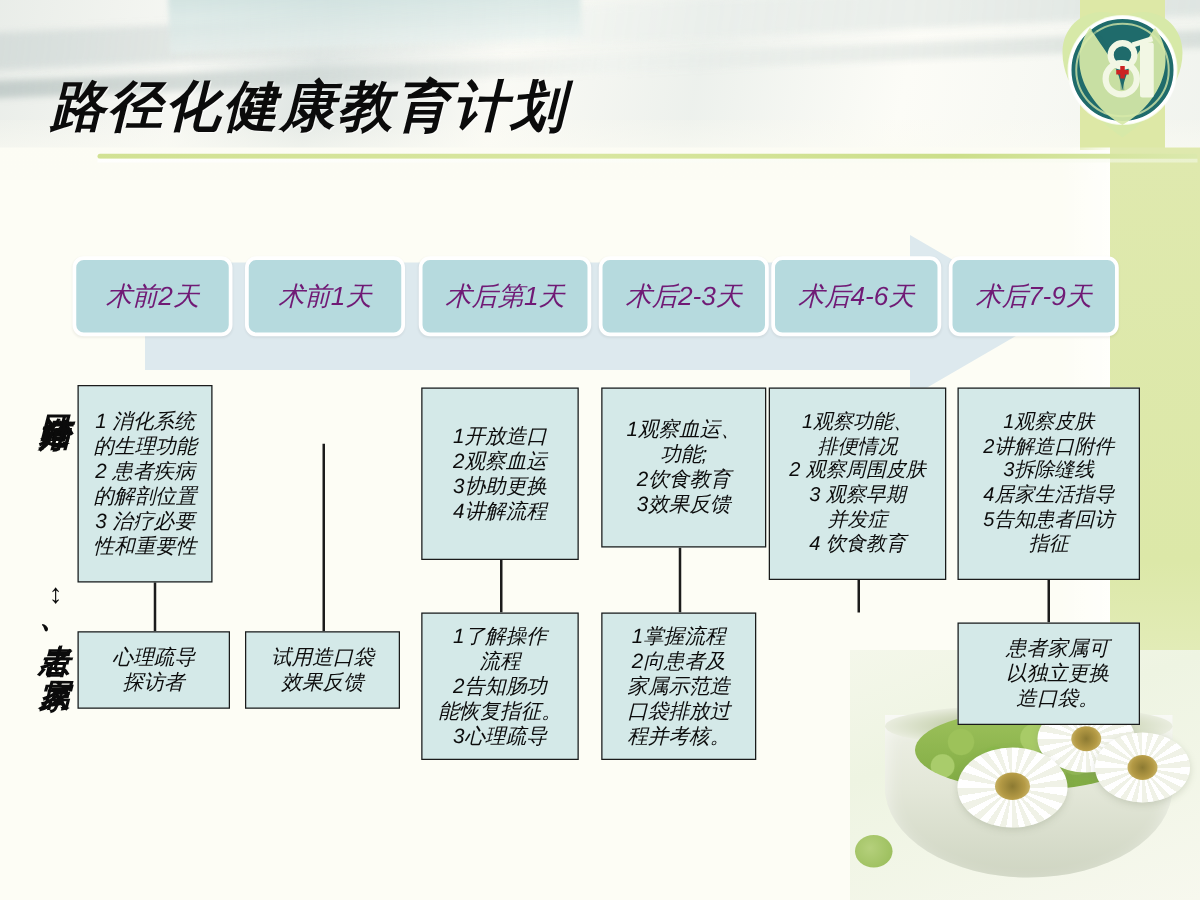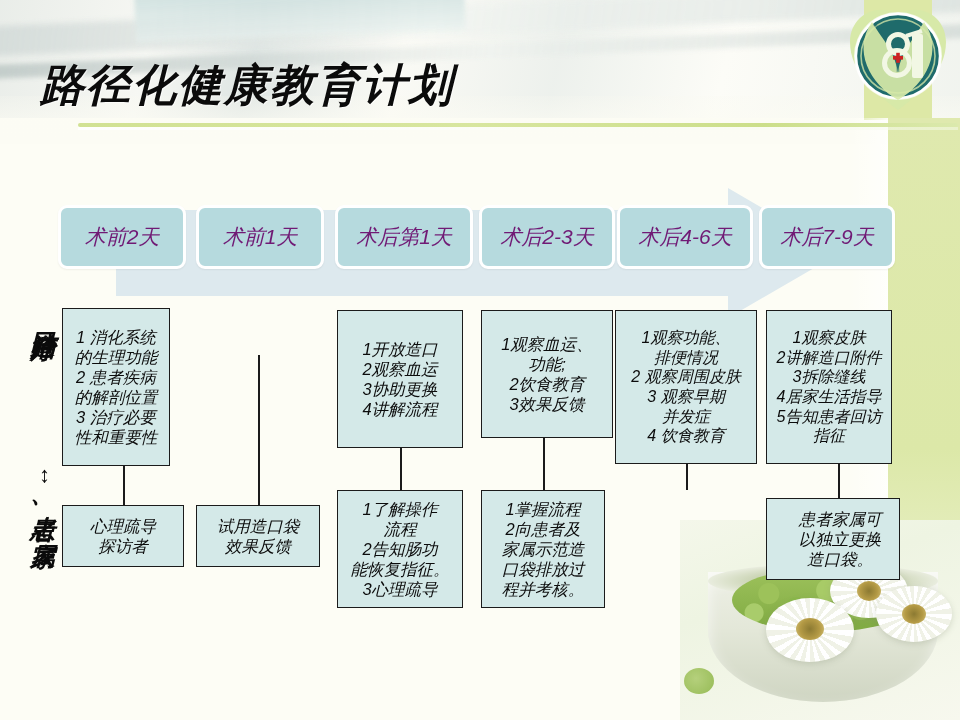--- a/index.html
+++ b/index.html
@@ -248,42 +248,42 @@
   <div class="cbox" style="left:481px;top:310px;width:132px;height:128px;">1观察血运、
 功能;
 2饮食教育
 3效果反馈</div>
   <div class="cbox small" style="left:615px;top:310px;width:142px;height:154px;">1观察功能、
 排便情况
  2 观察周围皮肤
  3 观察早期
   并发症
  4 饮食教育</div>
-  <div class="cbox small" style="left:766px;top:310px;width:126px;height:154px;">1观察皮肤
+  <div class="cbox small" style="left:766px;top:310px;width:146px;height:154px;">1观察皮肤
 2讲解造口附件
 3拆除缝线
 4居家生活指导
 5告知患者回访
 指征</div>
 
   <div class="cbox" style="left:62px;top:505px;width:122px;height:62px;">心理疏导
 探访者</div>
   <div class="cbox" style="left:196px;top:505px;width:124px;height:62px;">试用造口袋
 效果反馈</div>
   <div class="cbox" style="left:337px;top:490px;width:126px;height:118px;">1了解操作
   流程
 2告知肠功
 能恢复指征。
 3心理疏导</div>
   <div class="cbox" style="left:481px;top:490px;width:124px;height:118px;">1掌握流程
 2向患者及
 家属示范造
 口袋排放过
 程并考核。</div>
-  <div class="cbox" style="left:766px;top:498px;width:134px;height:82px;padding-left:17px;">患者家属可
+  <div class="cbox" style="left:766px;top:498px;width:146px;height:82px;padding-left:17px;">患者家属可
 以独立更换
 造口袋。</div>
 
   <div class="vlabel">造口治疗师</div>
   <div class="vlabel" style="top:462px;font-size:22px;font-weight:normal;">↕</div>
   <div class="vlabel" style="top:495px;">患者、家属</div>
 
 </div>
 
 </body></html>

